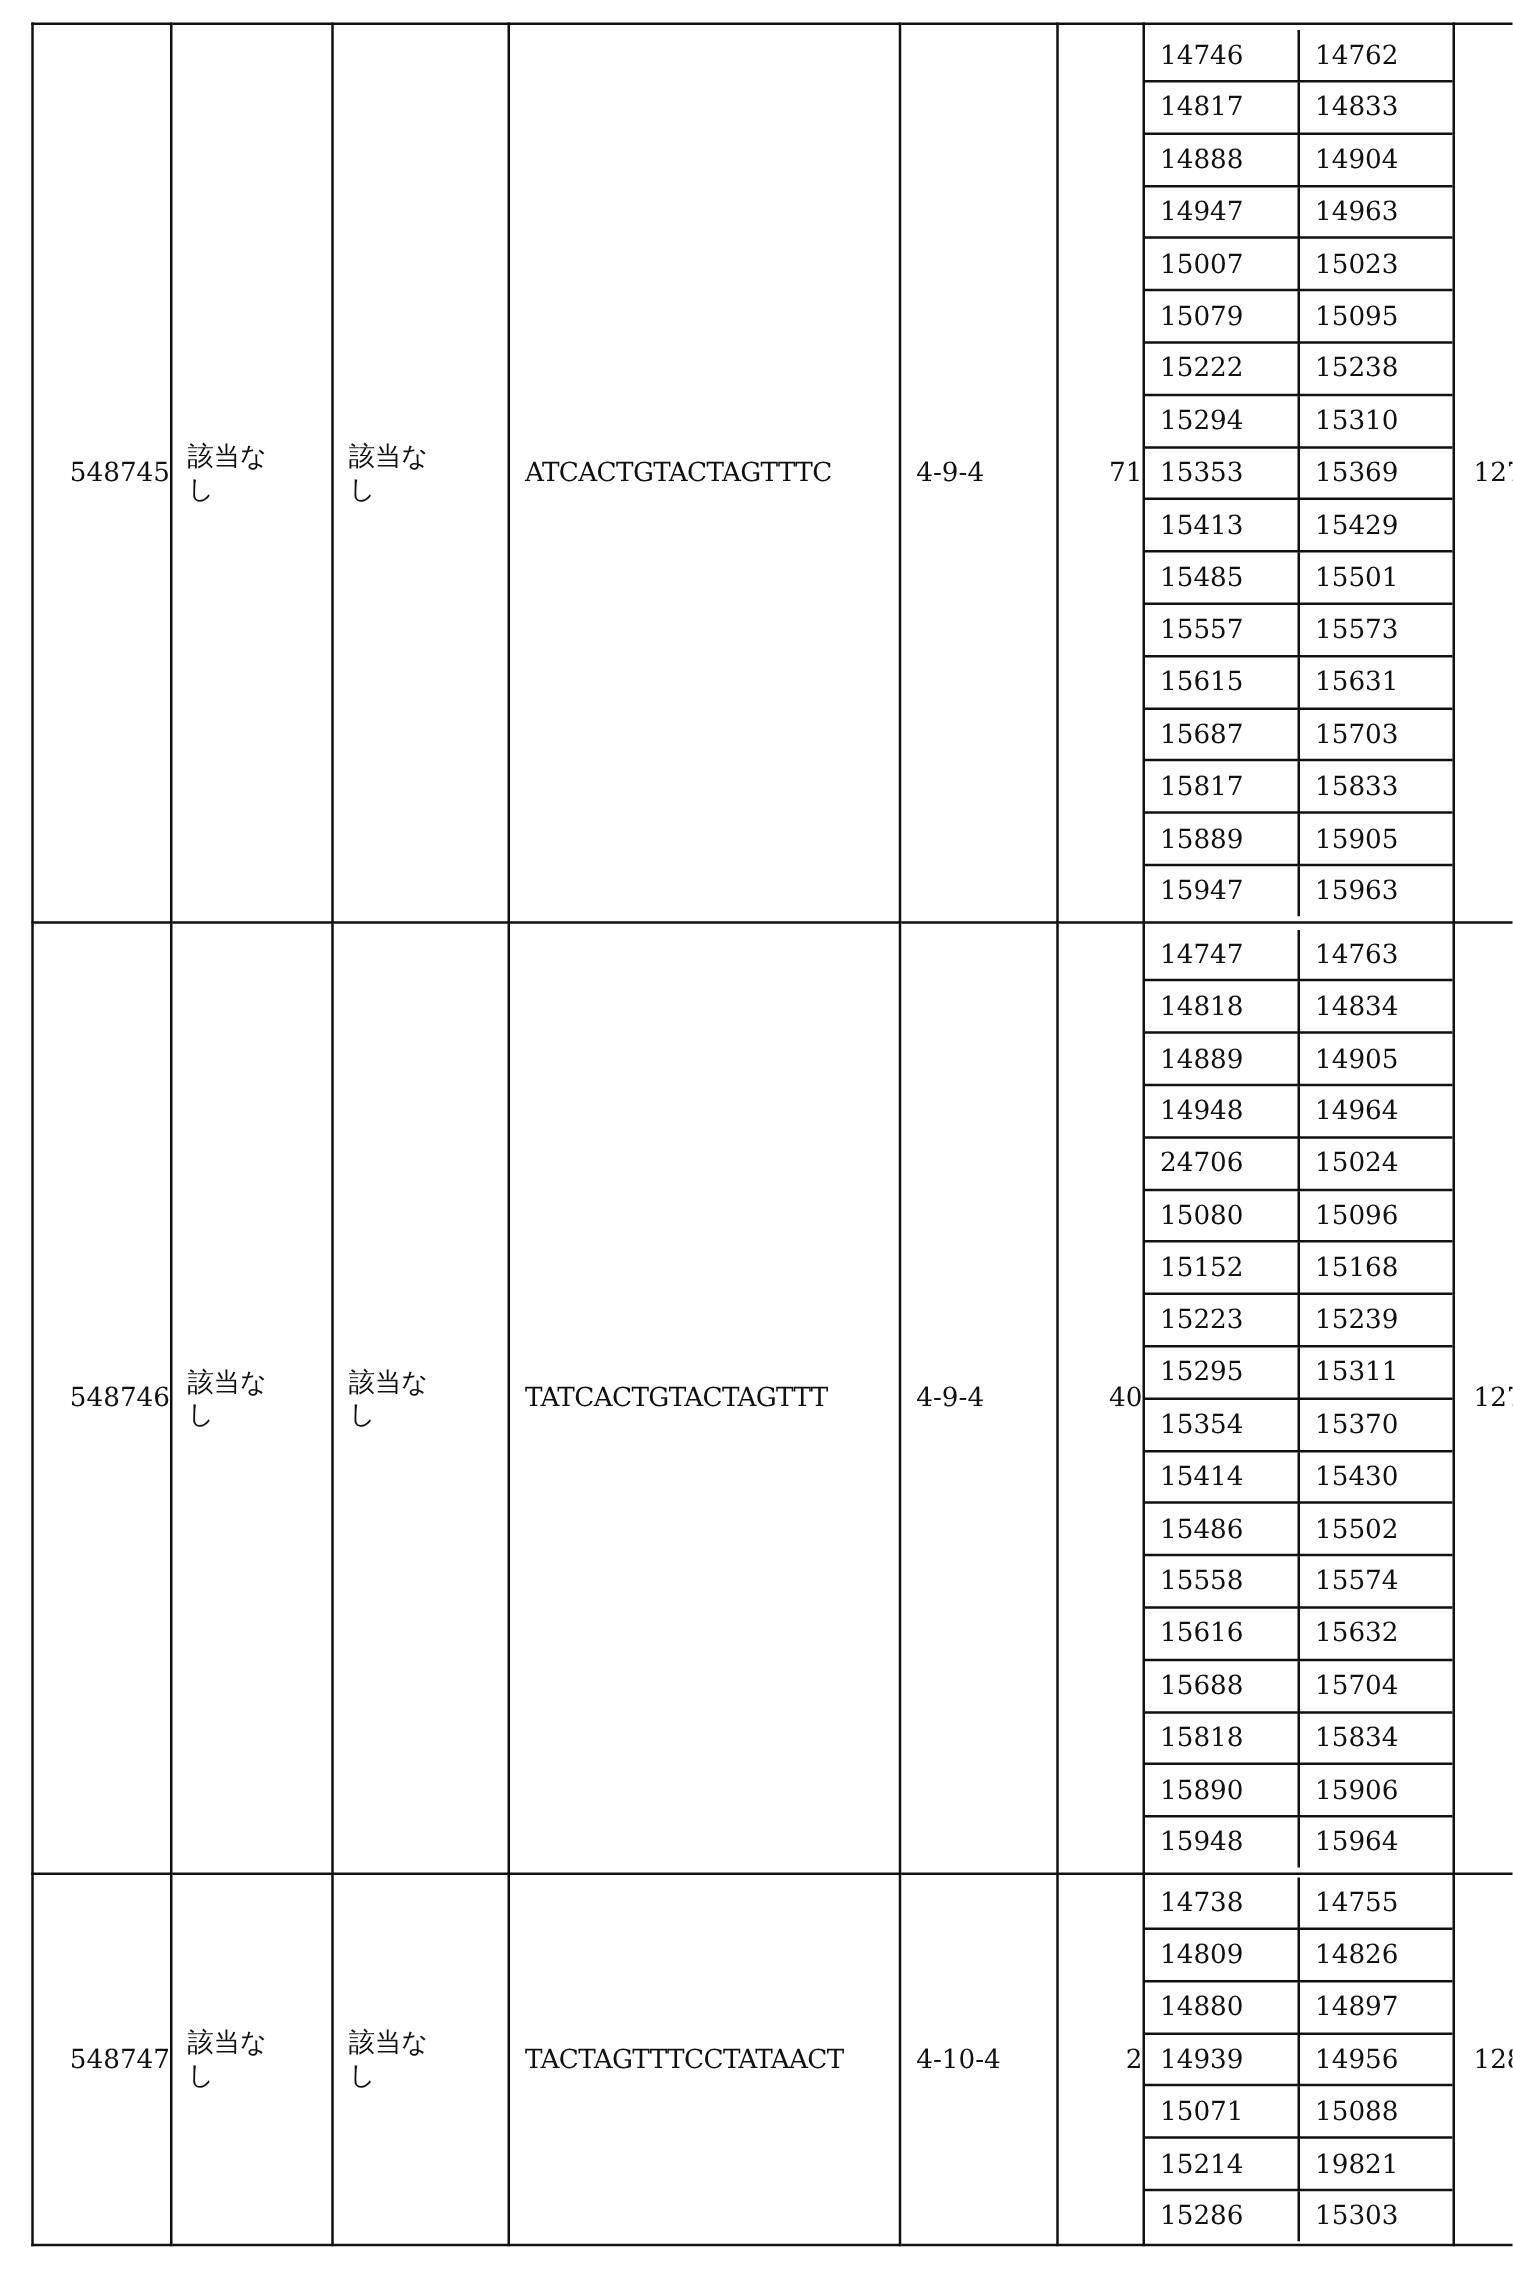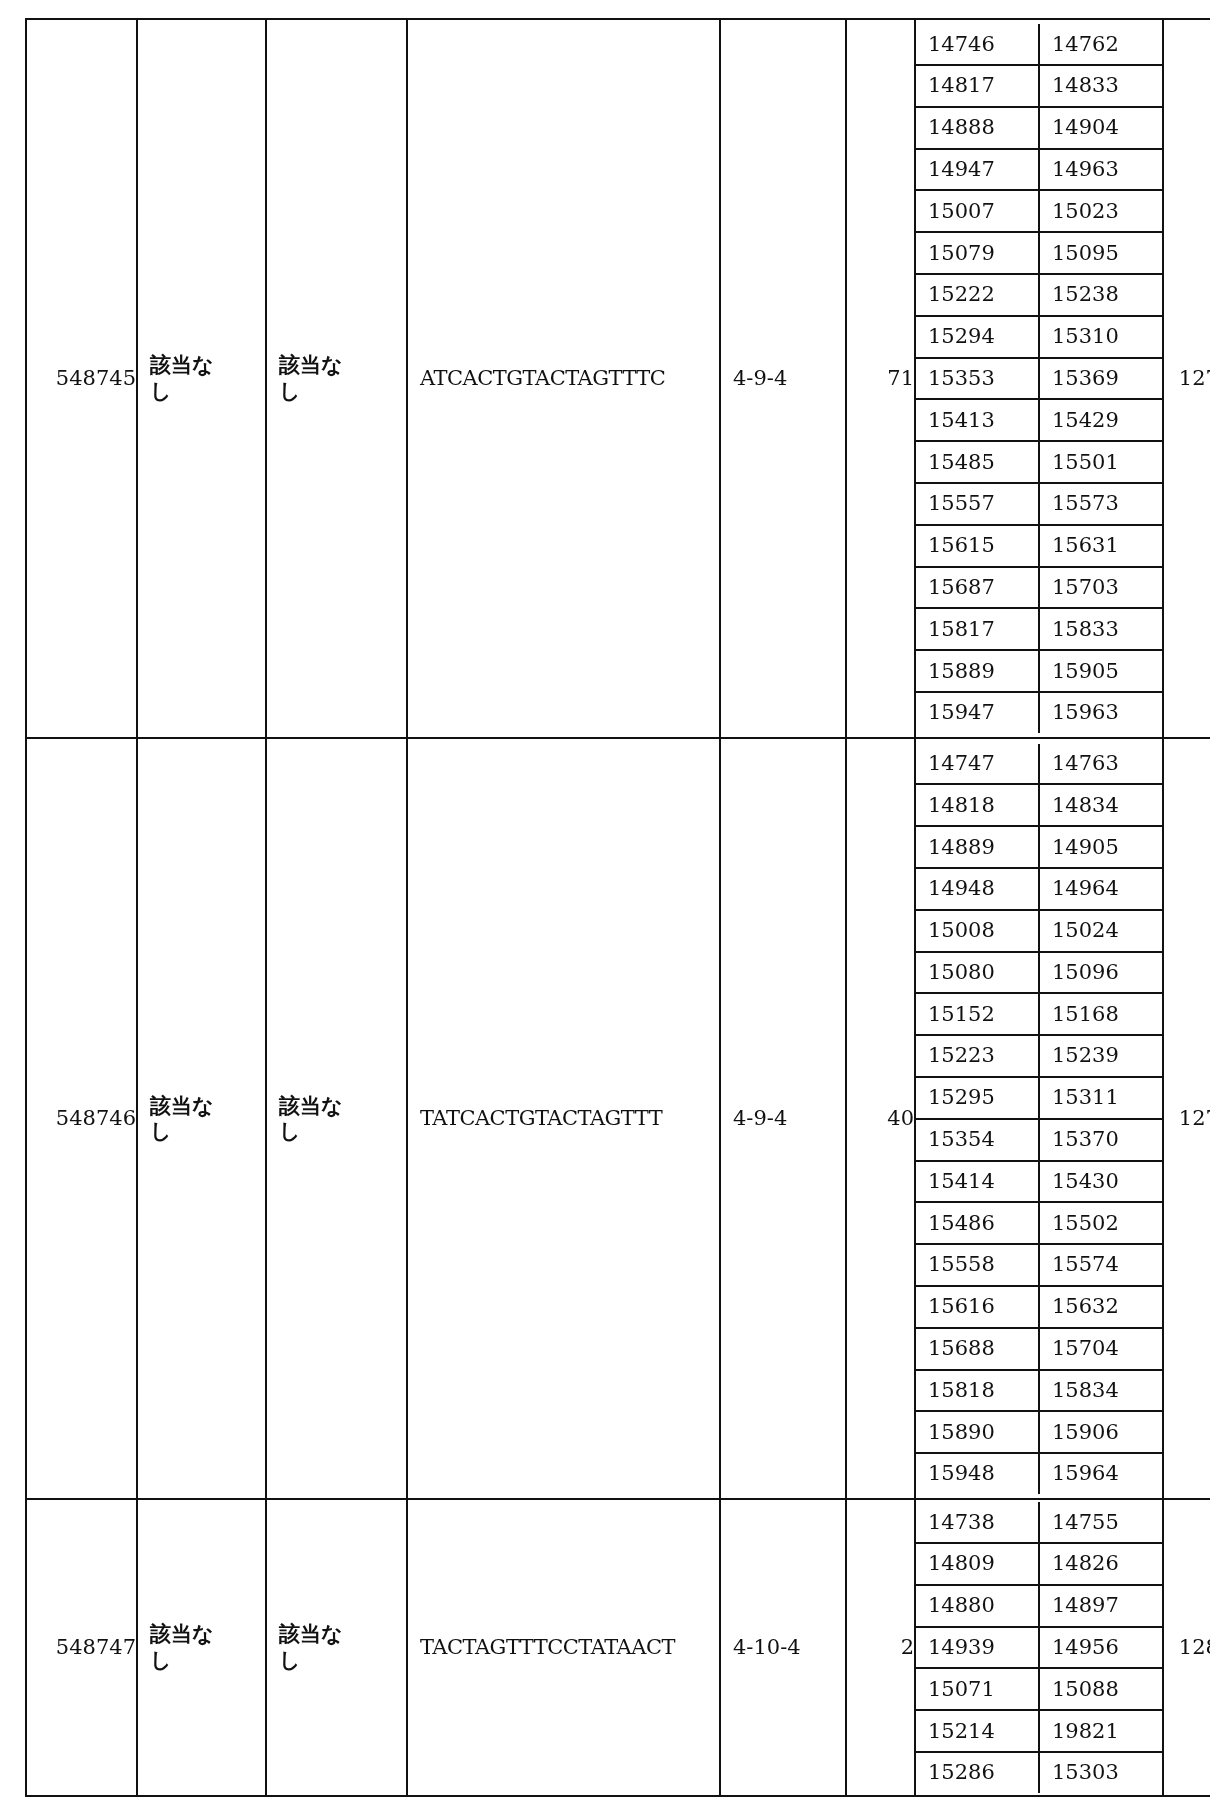--- a/index.html
+++ b/index.html
@@ -22,21 +22,21 @@
   td.c-num { width: 59px; padding-left: 8px !important; text-align: right; }
   td.c-sites { width: 246px; padding: 0 !important; vertical-align: top; }
   td.c-seqid { width: 83px; text-align: center; }
   table.sites { border-collapse: collapse; width: 100%; table-layout: fixed; }
   table.sites td {
     border: none; border-bottom: 2.5px solid #111;
     height: 39.8px; font-size: 21px; padding-left: 12px; text-align: left;
   }
   table.sites tr:last-child td { border-bottom: none; }
   table.sites td.start { width: 110px; border-right: 2.5px solid #111; margin-left: 25px; }
-  .jp-text { display: block; width: 80px; word-break: break-all; font-weight: bold; }
+  .jp-text { display: block; width: 80px; word-break: break-all; }
 </style>
 </head>
 <body>
 
 <table class="main">
   <tbody id="main-body">
   <tr style="height: 719.1px;">
     <td class="c-id">548745</td>
     <td class="c-jp">
           <span class="jp-text">該当なし</span>
@@ -148,21 +148,21 @@
               </tr>
               <tr>
                 <td class="start">14889</td>
                 <td class="end">14905</td>
               </tr>
               <tr>
                 <td class="start">14948</td>
                 <td class="end">14964</td>
               </tr>
               <tr>
-                <td class="start">15008</td>
+                <td class="start">24706</td>
                 <td class="end">15024</td>
               </tr>
               <tr>
                 <td class="start">15080</td>
                 <td class="end">15096</td>
               </tr>
               <tr>
                 <td class="start">15152</td>
                 <td class="end">15168</td>
               </tr>

